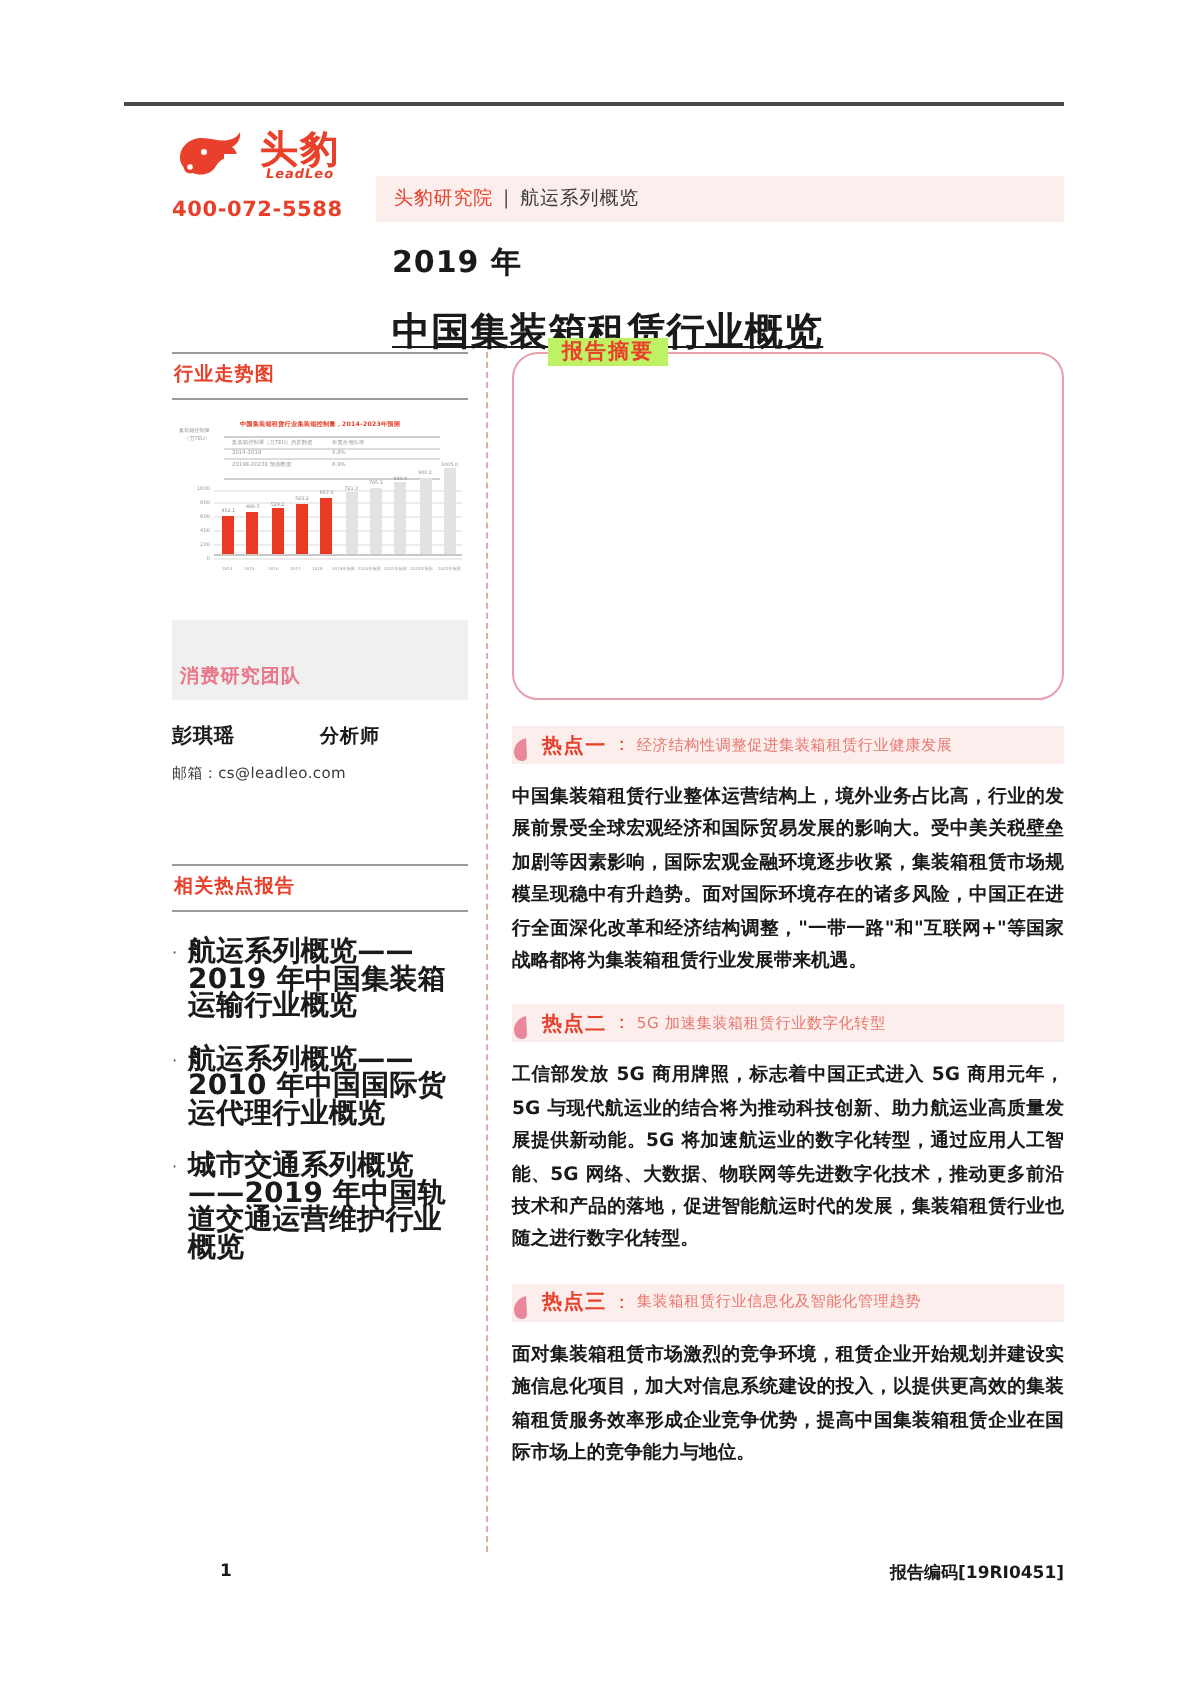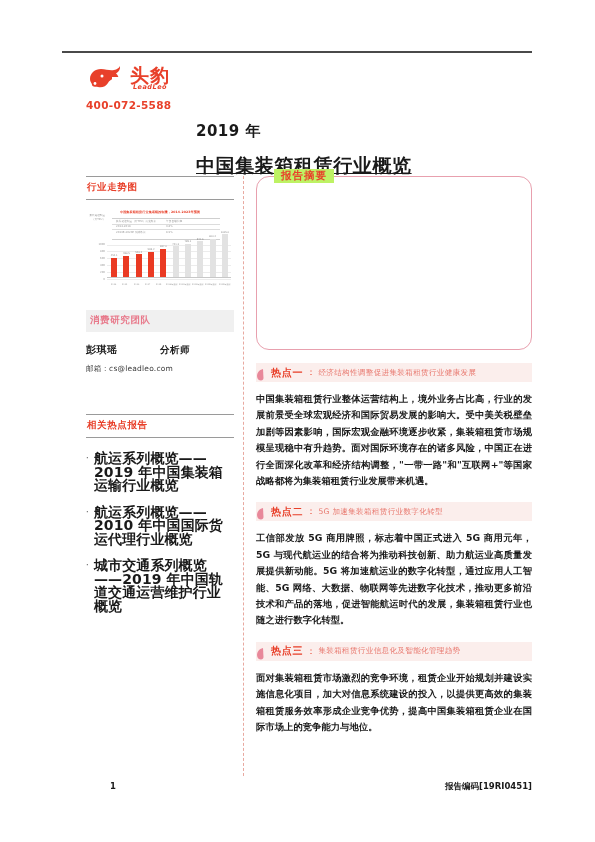--- a/index.html
+++ b/index.html
@@ -52,21 +52,21 @@
 
   
   .lcol { position:absolute; left:86px; top:176px; width:148px; }
 
   .sec-head {
     color:#e8402a; font-size:9.5px; font-weight:bold; letter-spacing:0.6px;
     padding:4px 0 5px 1px;
     border-top:1.5px solid #9a9a9a; border-bottom:1.5px solid #9a9a9a;
   }
   .sec-head.boxed {
-    background:#f0f0f0; border:none; padding:4px 0 5px 4px;
+    background:#f0f0f0; border:none; padding:22px 0 5px 4px;
     color:#e8788a; font-weight:bold;
   }
 
   .chart-wrap {
     margin-top:10px; width:148px; height:78px; position:relative;
     background:#ffffff;
   }
   .chart-title {
     font-size:3.1px; color:#e8402a; font-weight:bold; text-align:center;
     letter-spacing:0.1px; line-height:4px; white-space:nowrap;
@@ -177,20 +177,25 @@
         </svg>
       </div>
       <div>
         <div class="logo-word">头豹</div>
         <div class="logo-sub">LeadLeo</div>
       </div>
     </div>
     <div class="logo-phone">400-072-5588</div>
   </div>
 
+  <div class="brandbar">
+    <span class="b-red">头豹研究院</span>
+    <span class="b-sep">|</span>
+    <span class="b-dark">航运系列概览</span>
+  </div>
 
   <div class="title-year">2019 年</div>
   <div class="title-main">中国集装箱租赁行业概览</div>
 
   <div class="vdash"></div>
 
   <div class="lcol">
 
     <div class="sec-head">行业走势图</div>
 

